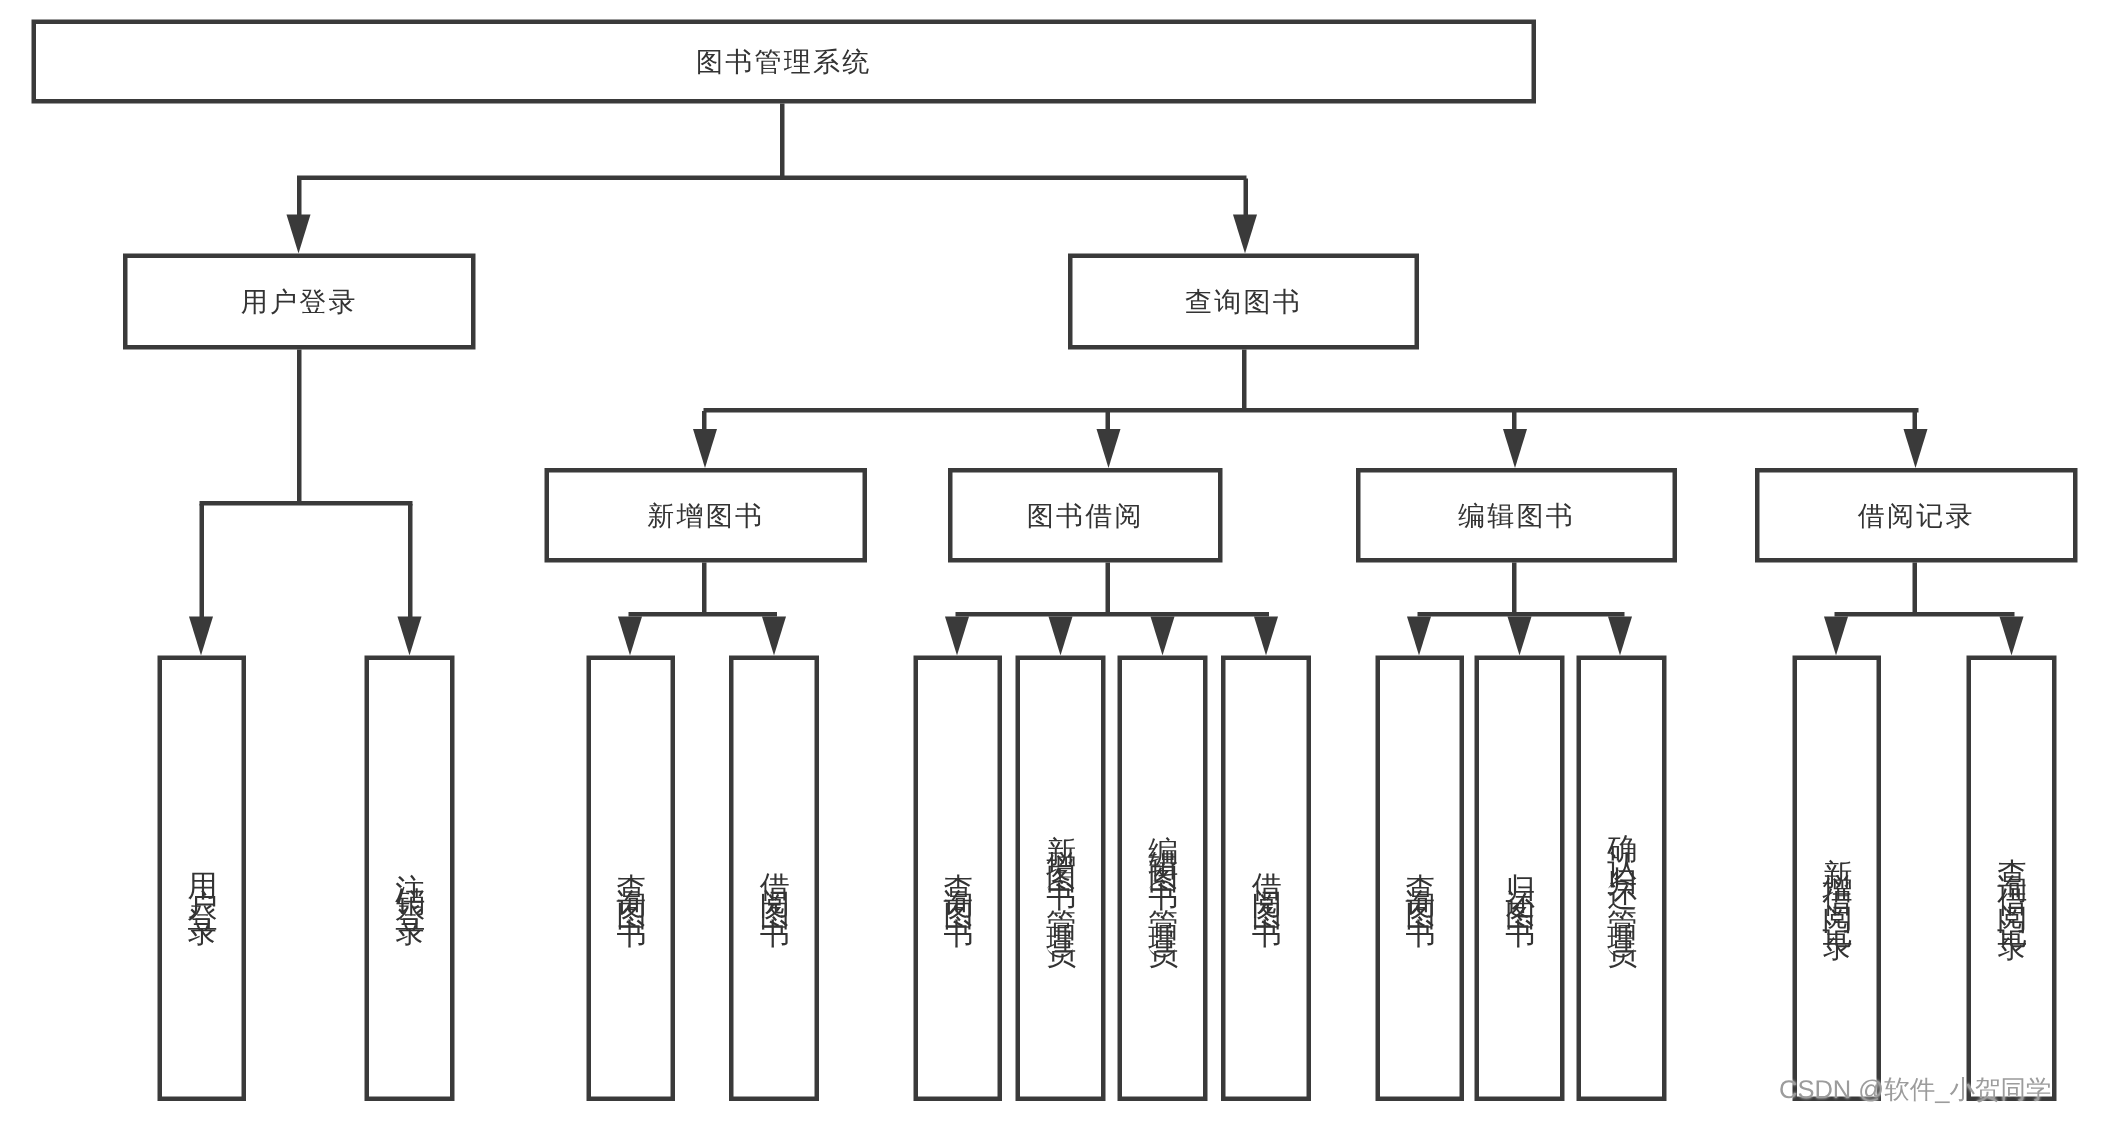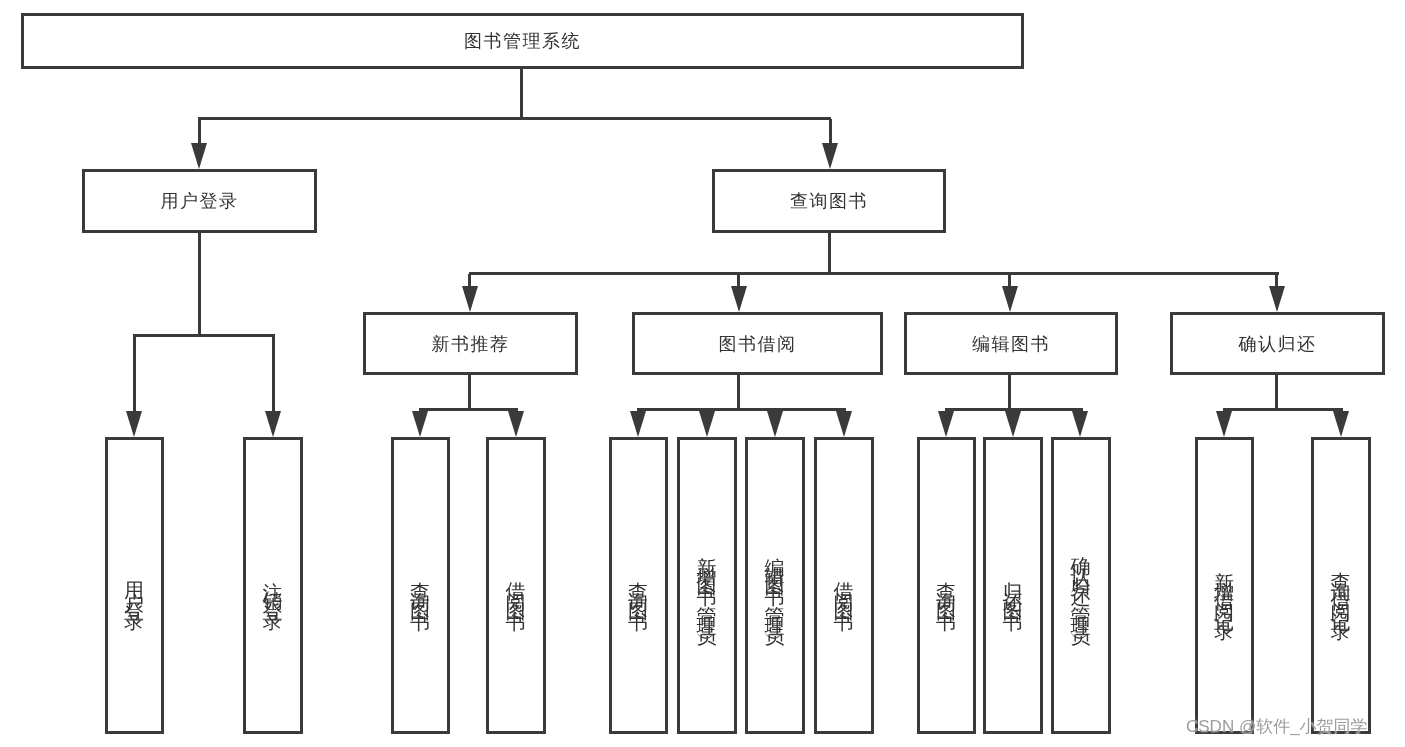--- a/index.html
+++ b/index.html
@@ -69,30 +69,30 @@
   <div class="vline" style="left:468px;top:274px;height:14px"></div>
   <div class="arrow" style="left:462px;top:286px"></div>
   <div class="vline" style="left:737px;top:274px;height:14px"></div>
   <div class="arrow" style="left:731px;top:286px"></div>
   <div class="vline" style="left:1008px;top:274px;height:14px"></div>
   <div class="arrow" style="left:1002px;top:286px"></div>
   <div class="vline" style="left:1275px;top:274px;height:14px"></div>
   <div class="arrow" style="left:1269px;top:286px"></div>
 
   <div class="box hbox" style="left:363px;top:312px;width:215px;height:63px">
-    <span>新书推荐</span>
+    <span>新增图书</span>
   </div>
-  <div class="box hbox" style="left:632px;top:312px;width:251px;height:63px">
+  <div class="box hbox" style="left:632px;top:312px;width:183px;height:63px">
     <span>图书借阅</span>
   </div>
   <div class="box hbox" style="left:904px;top:312px;width:214px;height:63px">
     <span>编辑图书</span>
   </div>
   <div class="box hbox" style="left:1170px;top:312px;width:215px;height:63px">
-    <span>确认归还</span>
+    <span>借阅记录</span>
   </div>
 
   <div class="vline" style="left:468px;top:375px;height:34px"></div>
   <div class="hline" style="left:419px;top:408px;width:99px"></div>
   <div class="arrow" style="left:412px;top:411px"></div>
   <div class="arrow" style="left:508px;top:411px"></div>
 
   <div class="vline" style="left:737px;top:375px;height:34px"></div>
   <div class="hline" style="left:637px;top:408px;width:209px"></div>
   <div class="arrow" style="left:630px;top:411px"></div>

